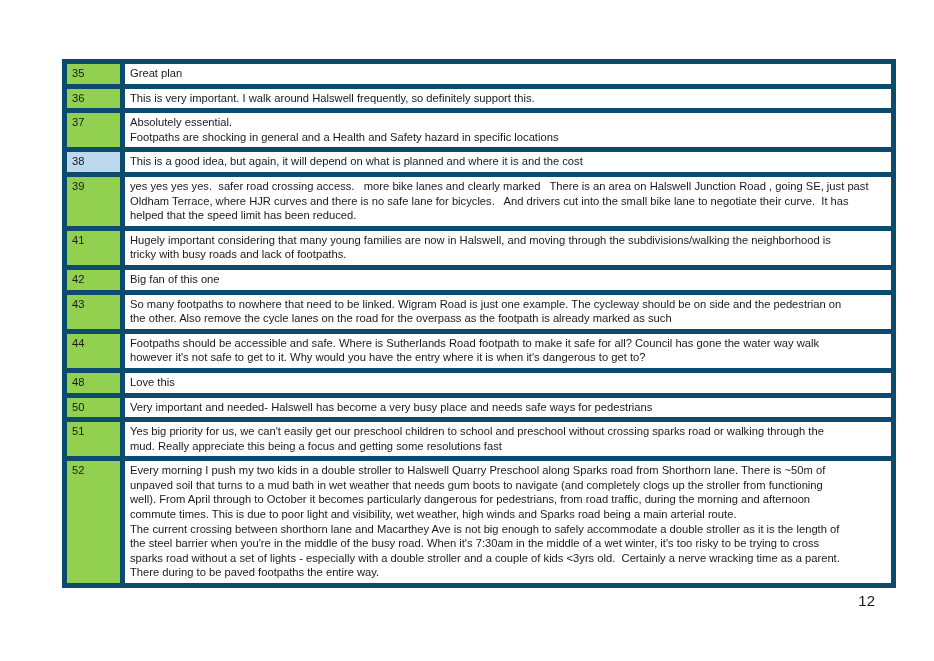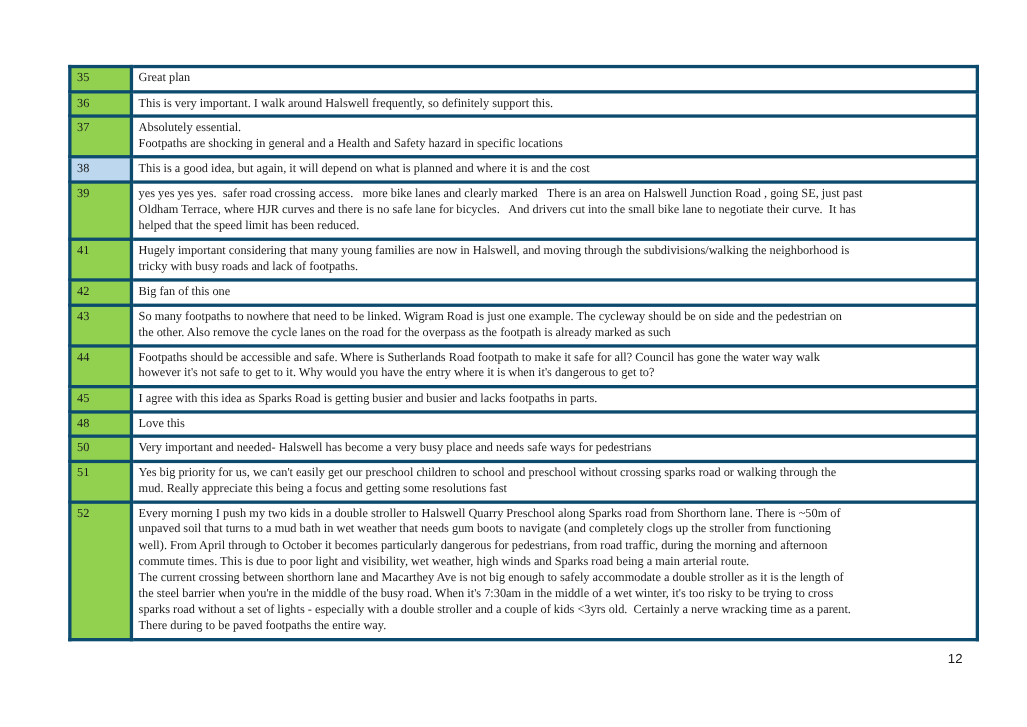--- a/index.html
+++ b/index.html
@@ -34,26 +34,26 @@
   }
 
   table.feedback-table {
     border-collapse: collapse;
     table-layout: fixed;
     width: 803px;
     background: #ffffff;
   }
 
   table.feedback-table td {
-    border: 3px solid #0c4a6e;
+    border: 5px solid #0c4a6e;
     vertical-align: top;
     padding: 2px 4px 3px 5px;
     font-size: 11.2px;
     line-height: 14.6px;
-    font-family: Liberation Serif, serif;
+    font-family: Liberation Sans, sans-serif;
     color: #1a1a1a;
   }
 
   td.num-cell {
     width: 44px;
     text-align: left;
     padding-left: 7px;
     font-size: 11.2px;
     color: #1a1a1a;
   }
@@ -76,21 +76,21 @@
     display: block;
     white-space: pre-wrap;
   }
 
   .page-number {
     position: absolute;
     left: 0;
     top: 592px;
     width: 875px;
     text-align: right;
-    font-size: 12px;
+    font-size: 15px;
     font-family: "Liberation Sans", sans-serif;
     color: #1a1a1a;
   }
 </style>
 </head>
 <body>
 
 <div class="page">
 
   <div class="table-wrap">
@@ -150,26 +150,20 @@
             </td>
           </tr>
           <tr>
             <td class="num-cell fill-green">44</td>
             <td class="text-cell">
               <span class="line">Footpaths should be accessible and safe. Where is Sutherlands Road footpath to make it safe for all? Council has gone the water way walk</span>
               <span class="line">however it's not safe to get to it. Why would you have the entry where it is when it's dangerous to get to?</span>
             </td>
           </tr>
           <tr>
-            <td class="num-cell fill-green">45</td>
-            <td class="text-cell">
-              <span class="line">I agree with this idea as Sparks Road is getting busier and busier and lacks footpaths in parts.</span>
-            </td>
-          </tr>
-          <tr>
             <td class="num-cell fill-green">48</td>
             <td class="text-cell">
               <span class="line">Love this</span>
             </td>
           </tr>
           <tr>
             <td class="num-cell fill-green">50</td>
             <td class="text-cell">
               <span class="line">Very important and needed- Halswell has become a very busy place and needs safe ways for pedestrians</span>
             </td>

